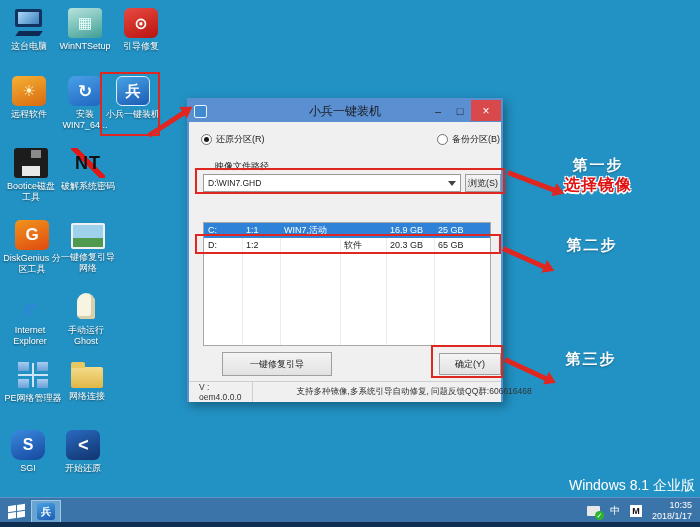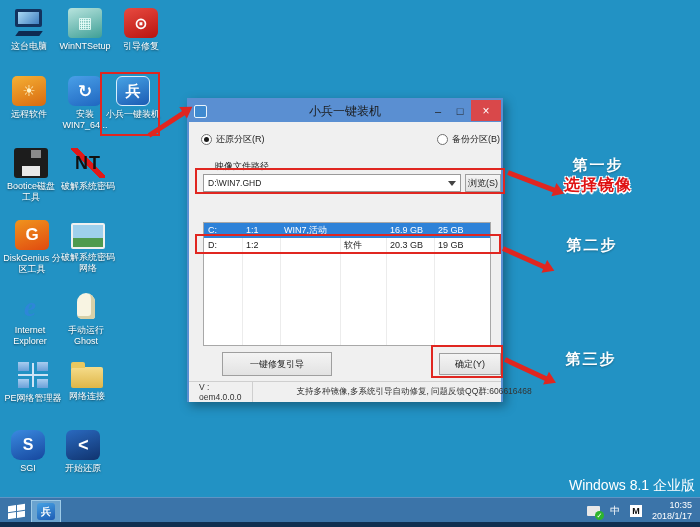--- a/index.html
+++ b/index.html
@@ -196,21 +196,21 @@
   <div class="di-label">破解系统密码</div>
 </div>
 <div class="dicon" style="left:2px;top:220px;width:60px">
   <div class="di-img ic-dg">
       <span>G</span>
     </div>
   <div class="di-label">DiskGenius 分区工具</div>
 </div>
 <div class="dicon" style="left:58px;top:220px;width:60px">
   <div class="di-img ic-photo"></div>
-  <div class="di-label">破解系统密码 网络</div>
+  <div class="di-label">一键修复引导 网络</div>
 </div>
 <div class="dicon" style="left:4px;top:292px;width:52px">
   <div class="di-img ic-ie">
       <span>e</span>
     </div>
   <div class="di-label">Internet Explorer</div>
 </div>
 <div class="dicon" style="left:58px;top:292px;width:56px">
   <div class="di-img ic-ghost"></div>
   <div class="di-label">手动运行 Ghost</div>
@@ -271,21 +271,21 @@
         <div class="tcell c3"></div>
         <div class="tcell c4">16.9 GB</div>
         <div class="tcell c5">25 GB</div>
       </div>
       <div class="trow">
         <div class="tcell c0">D:</div>
         <div class="tcell c1">1:2</div>
         <div class="tcell c2"></div>
         <div class="tcell c3">软件</div>
         <div class="tcell c4">20.3 GB</div>
-        <div class="tcell c5">19 GB</div>
+        <div class="tcell c5">65 GB</div>
       </div>
     </div>
 
     <div class="btn repair-btn">一键修复引导</div>
     <div class="btn ok-btn">确定(Y)</div>
 
     <div class="statusbar">
       <div class="status-ver">V : oem4.0.0.0</div>
       <div class="status-info">支持多种镜像,多系统引导自动修复, 问题反馈QQ群:606616468</div>
     </div>

